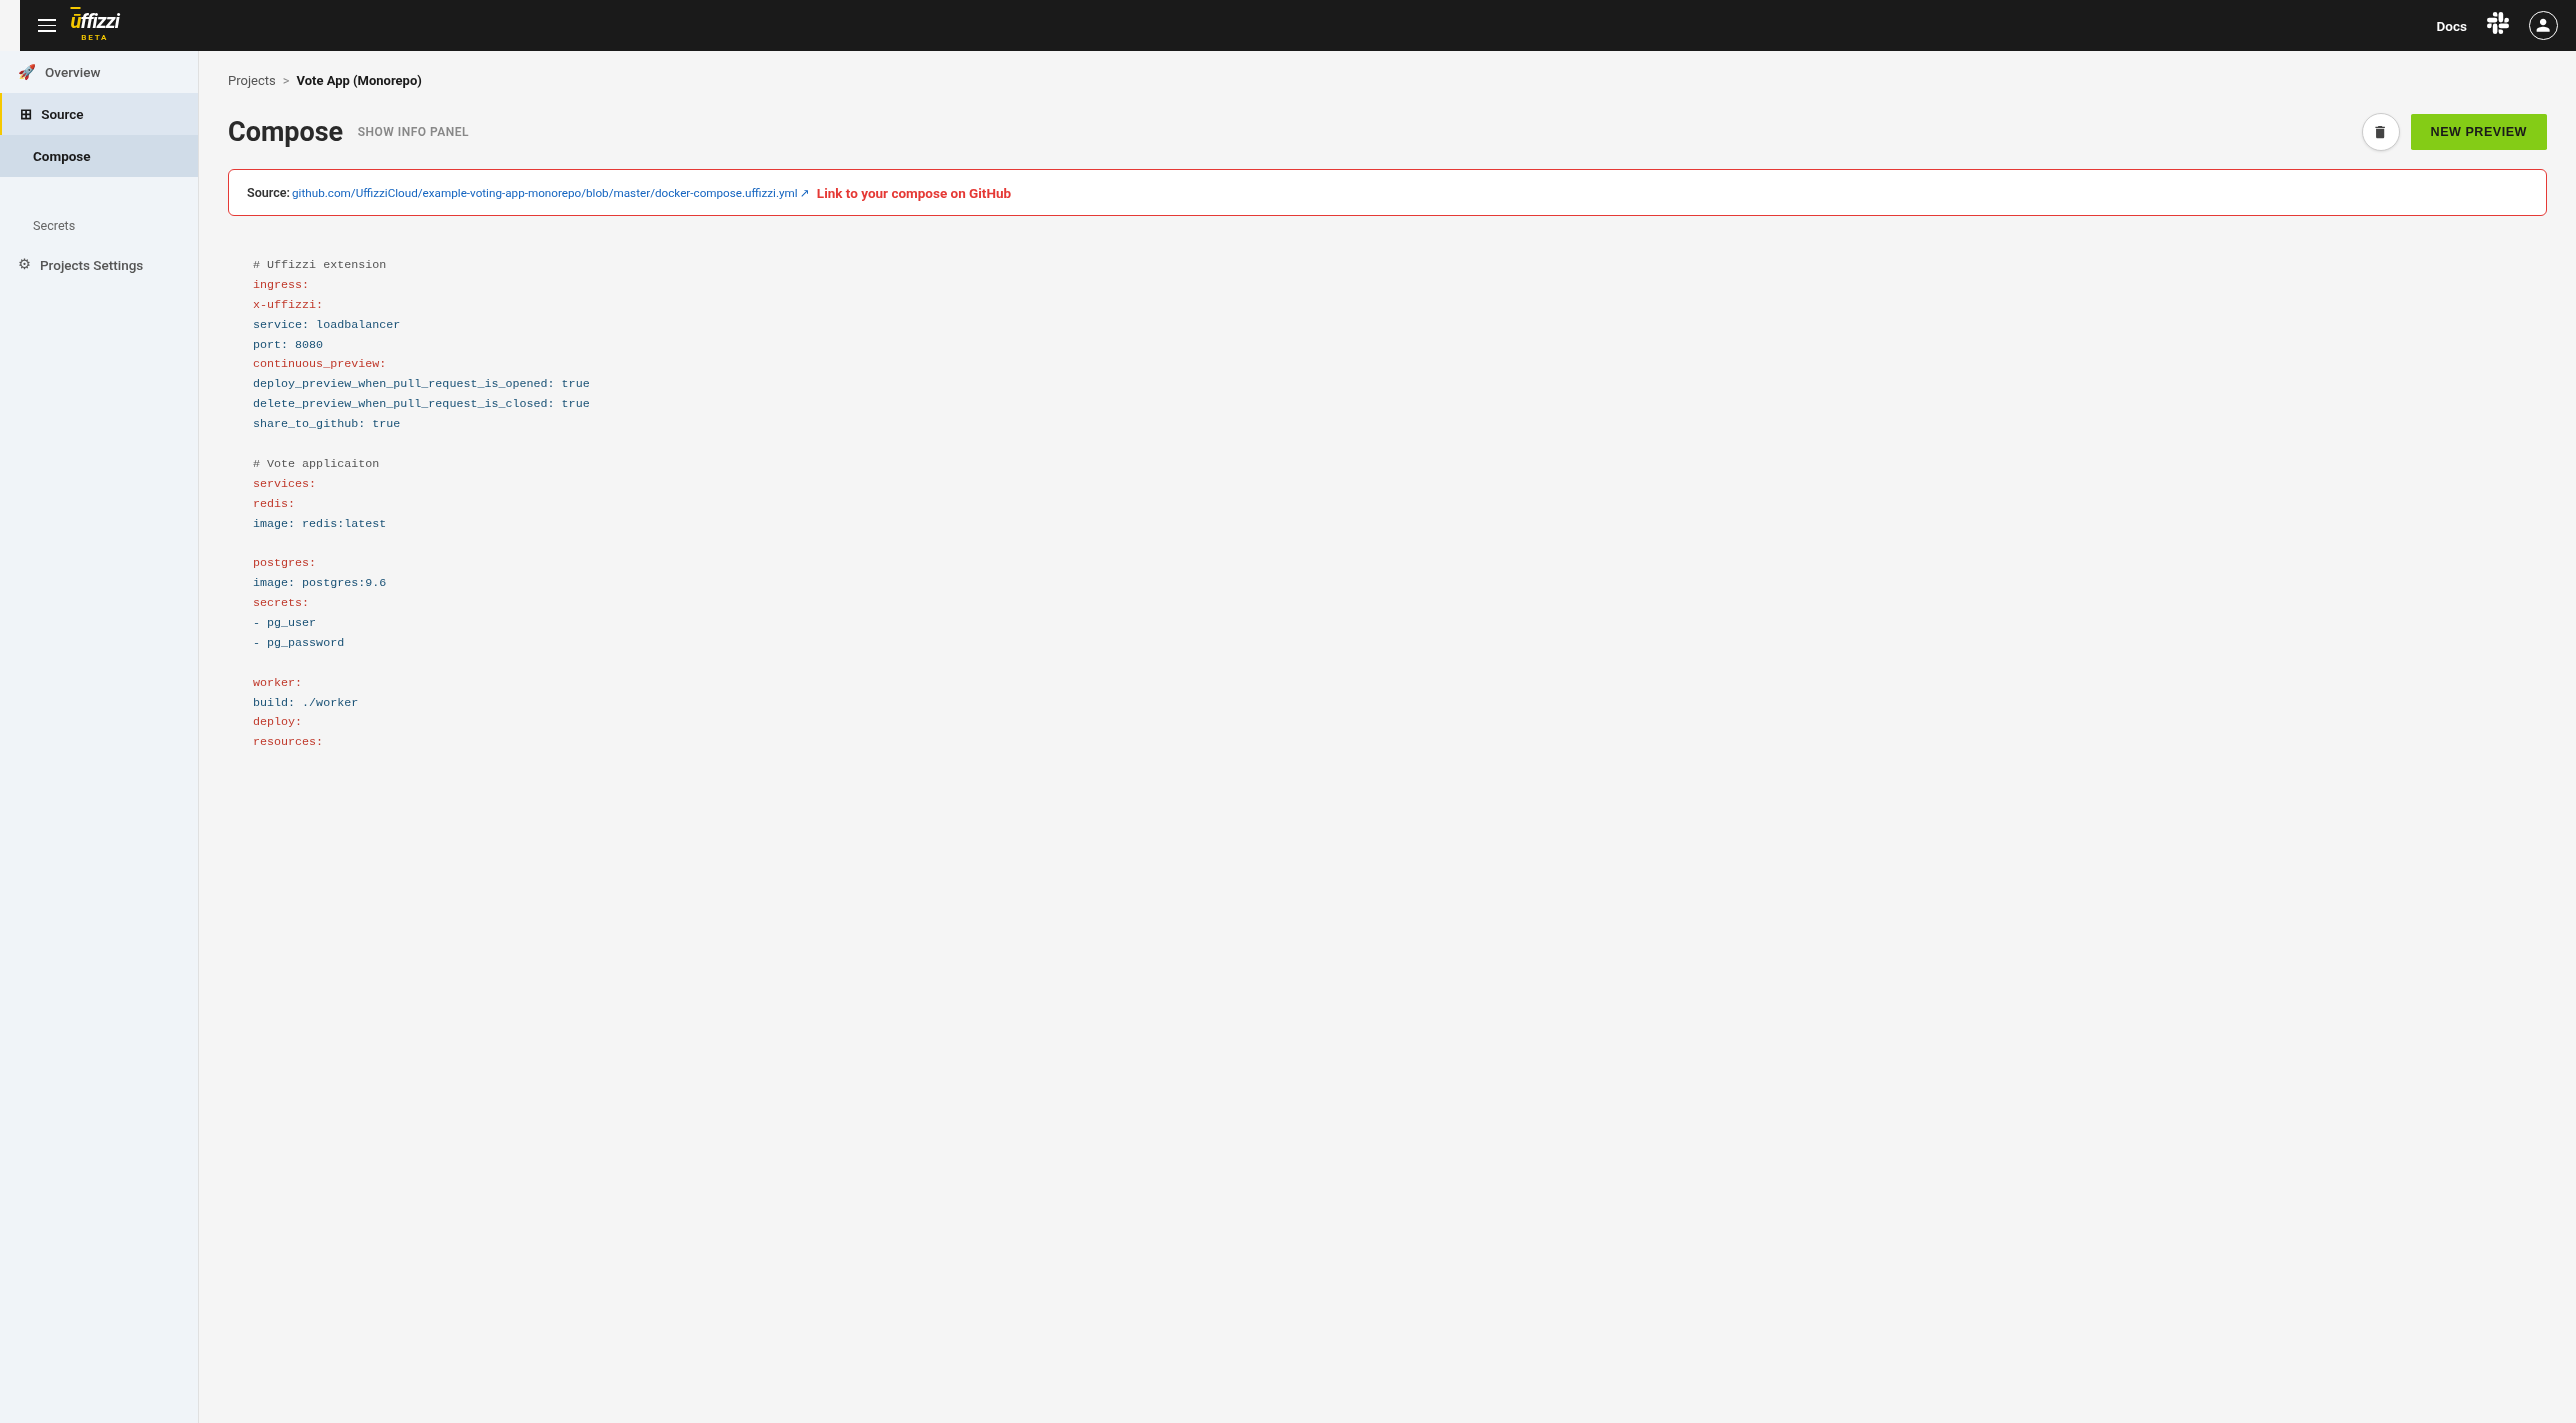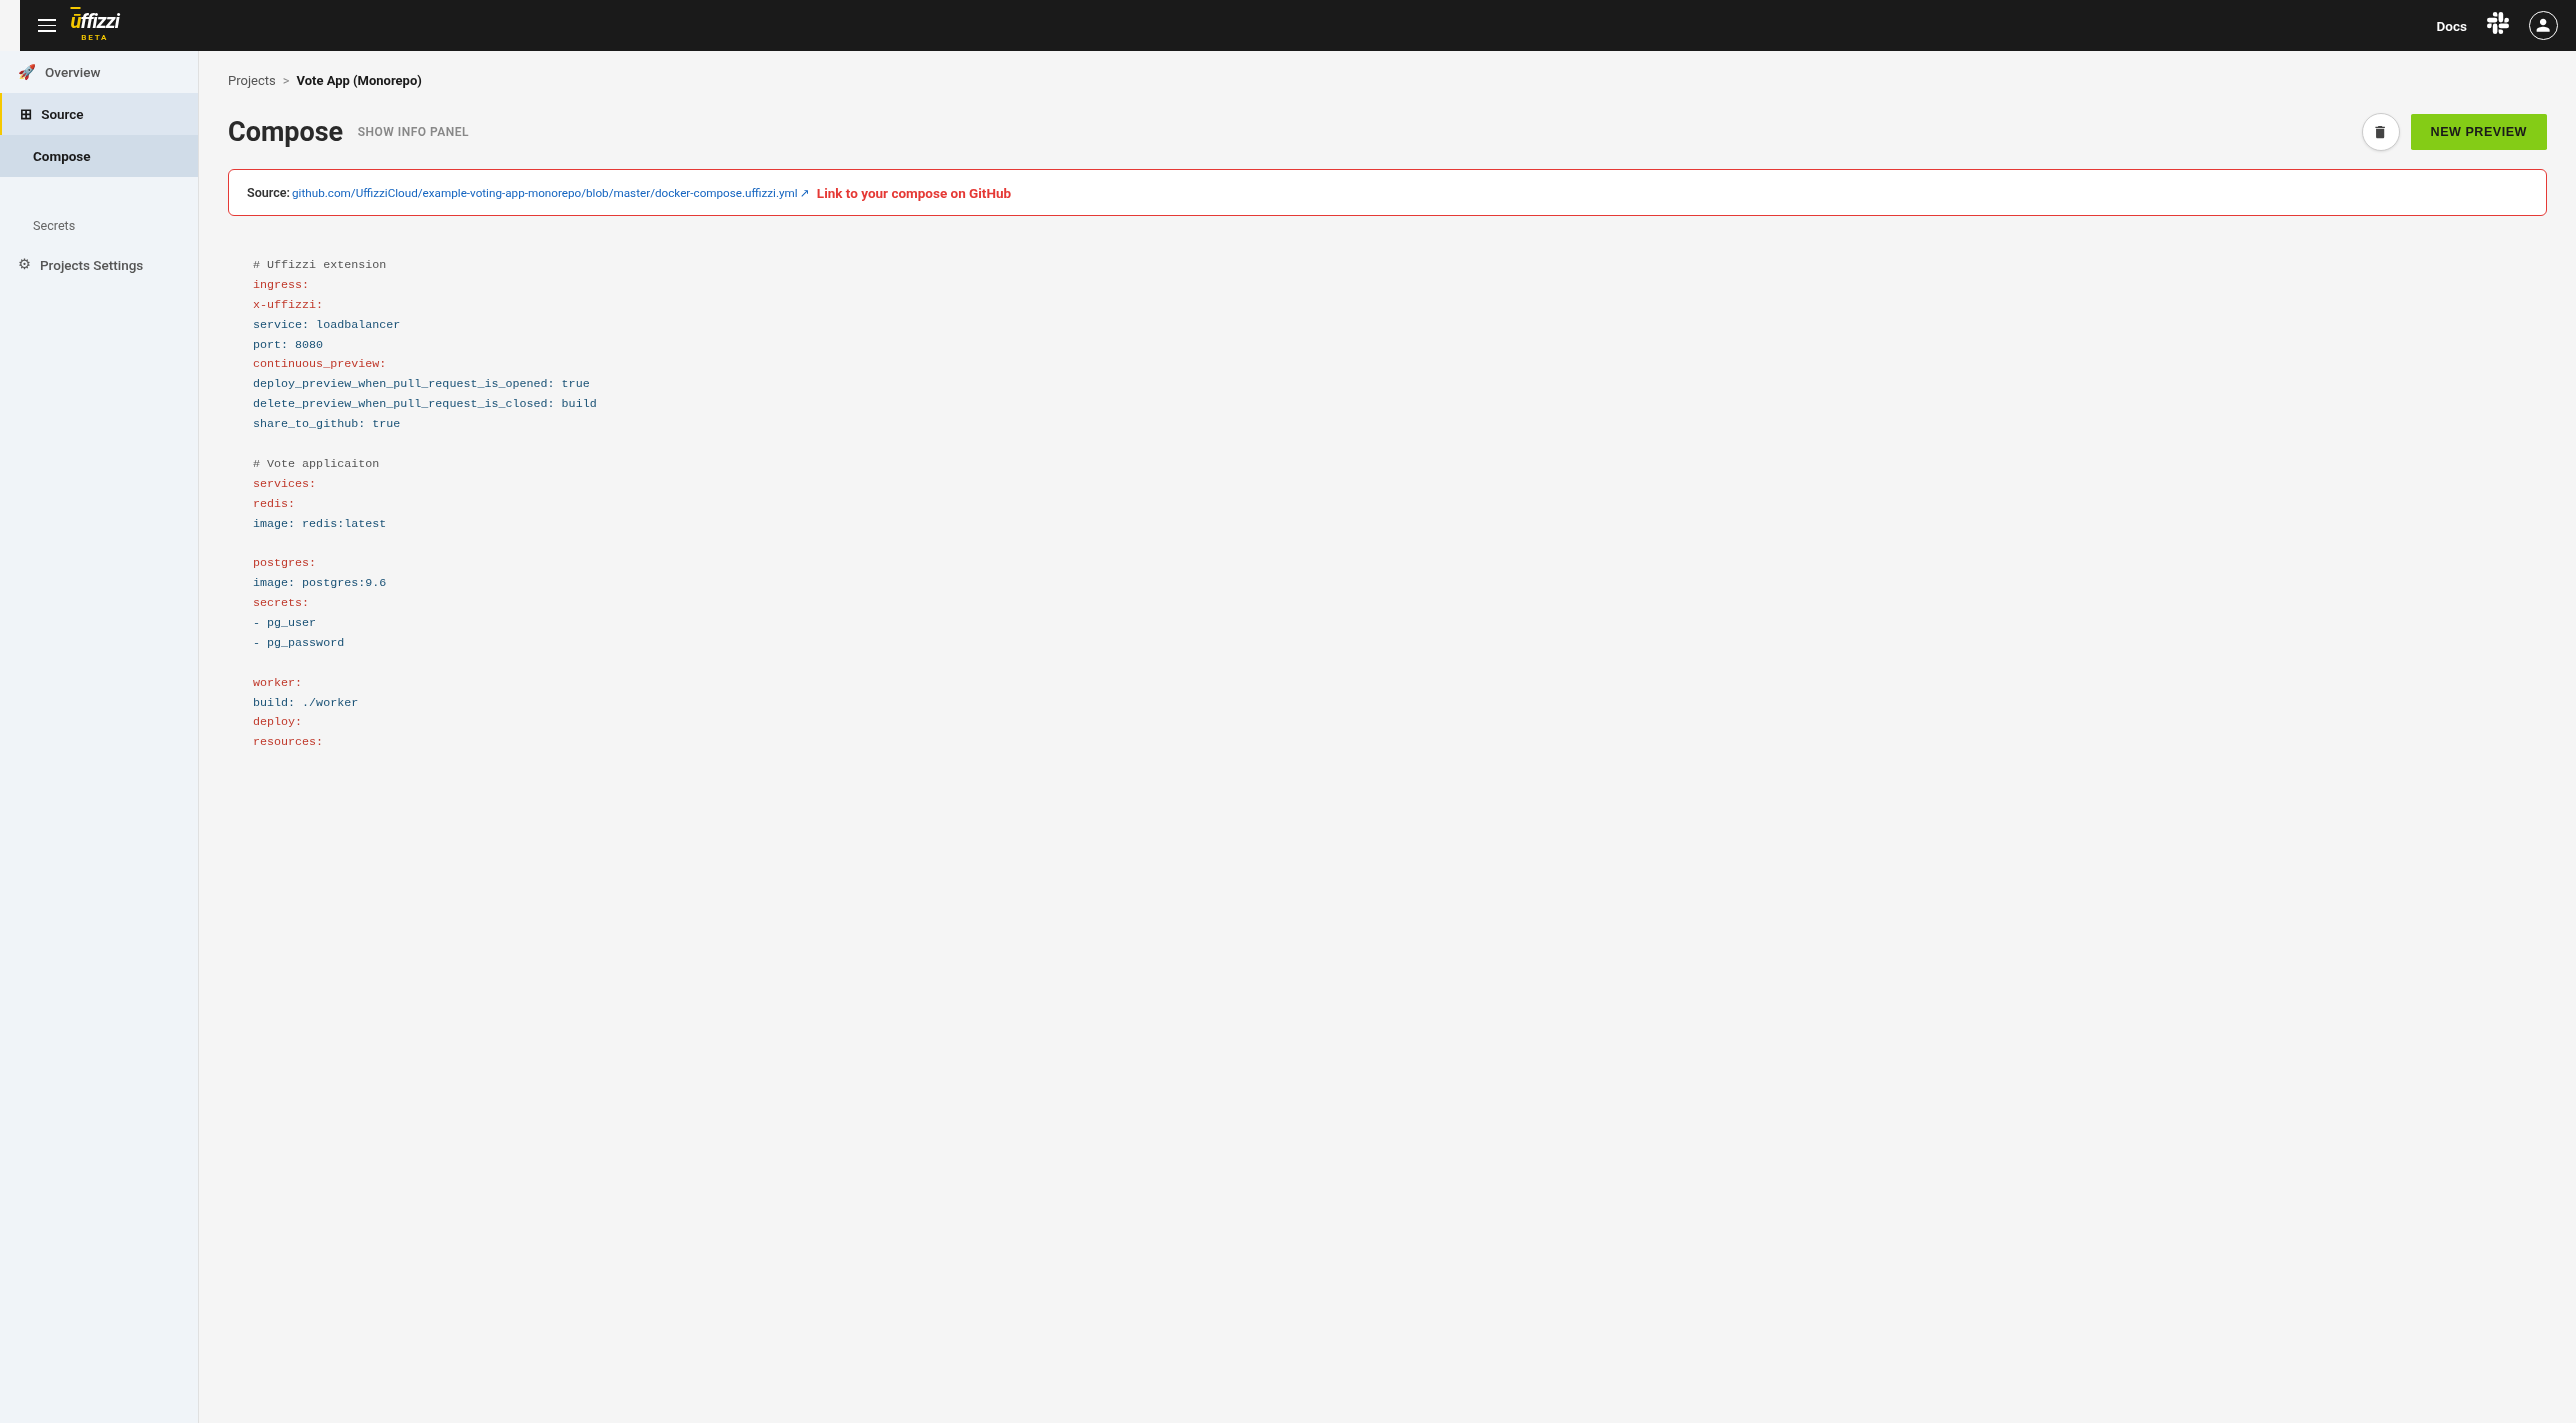--- a/index.html
+++ b/index.html
@@ -261,21 +261,21 @@
         <span class="code-value">    service: loadbalancer</span>
       </span>
       <span class="code-line">
         <span class="code-value">    port: 8080</span>
       </span>
       <span class="code-line code-key">  continuous_preview:</span>
       <span class="code-line">
         <span class="code-value">    deploy_preview_when_pull_request_is_opened: true</span>
       </span>
       <span class="code-line">
-        <span class="code-value">    delete_preview_when_pull_request_is_closed: build</span>
+        <span class="code-value">    delete_preview_when_pull_request_is_closed: true</span>
       </span>
       <span class="code-line">
         <span class="code-value">    share_to_github: true</span>
       </span>
       <span class="code-line">&nbsp;</span>
       <span class="code-line code-comment"># Vote applicaiton</span>
       <span class="code-line code-key">services:</span>
       <span class="code-line code-key">  redis:</span>
       <span class="code-line">
         <span class="code-value">    image: redis:latest</span>

